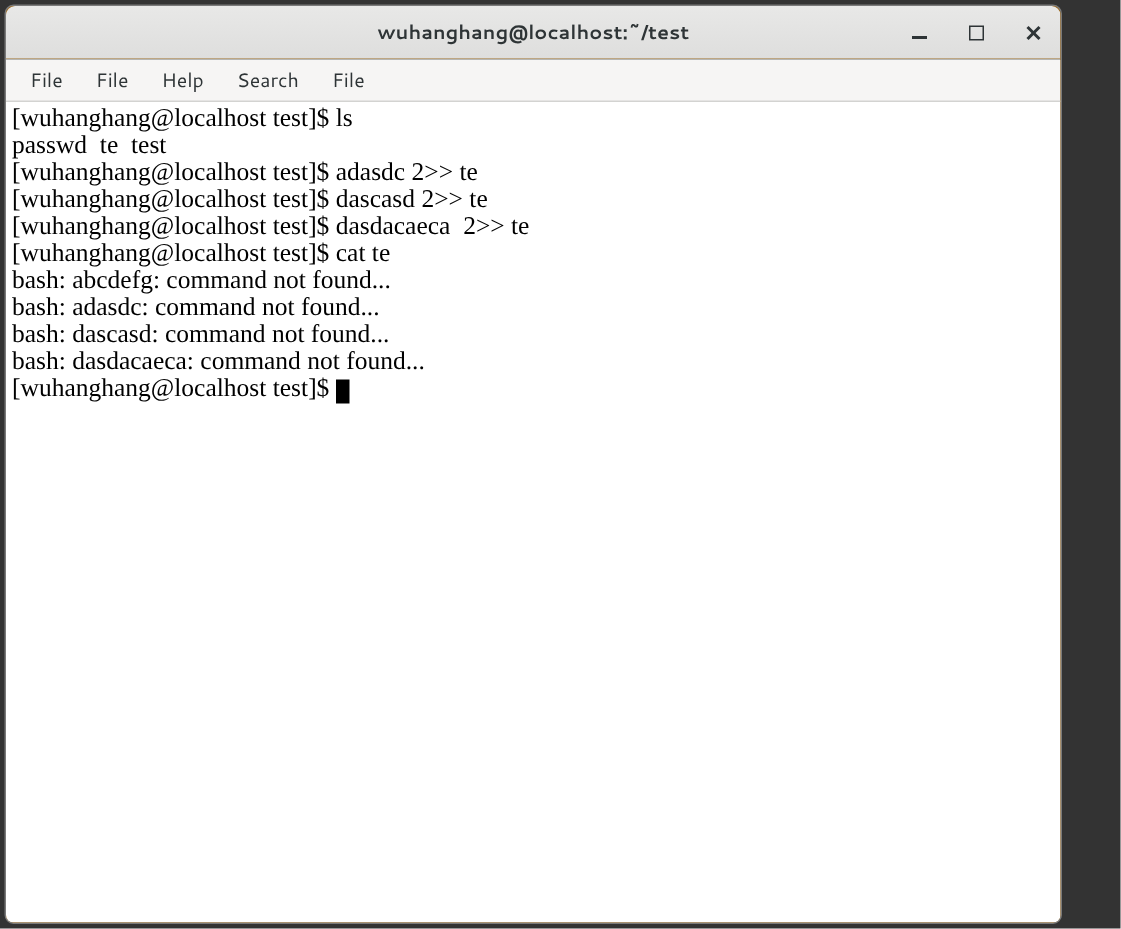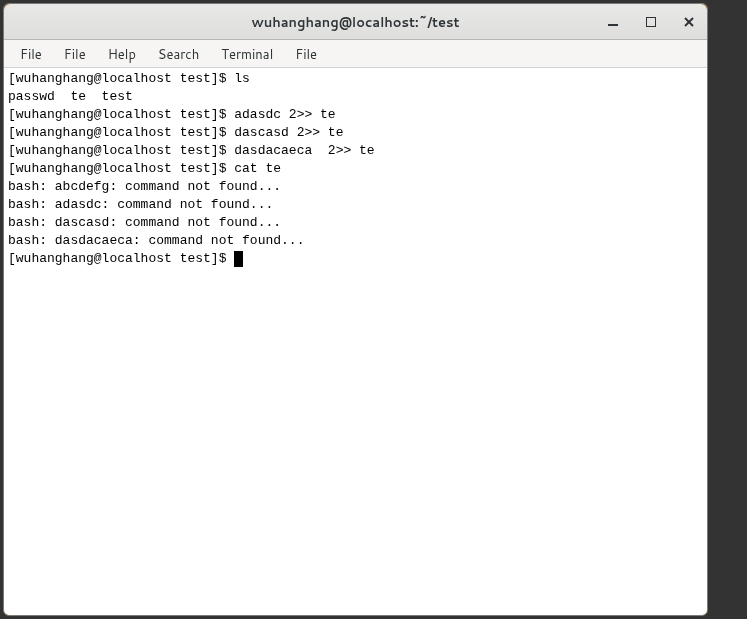--- a/index.html
+++ b/index.html
@@ -69,22 +69,22 @@
       padding: 4px 10px;
       font-size: 13px;
       color: #2e3436;
       cursor: pointer;
       border-radius: 3px;
     }
     .terminal-area {
       flex: 1;
       background: #ffffff;
       padding: 2px 4px;
-      font-family: Liberation Mono, monospace;
-      font-size: 13px;
+      font-family: Liberation Serif, serif;
+      font-size: 17px;
       line-height: 18px;
       color: #000;
       overflow: hidden;
       white-space: pre;
     }
     .term-line { white-space: pre; }
     .cursor-block {
       display: inline-block;
       width: 9px;
       height: 16px;
@@ -117,18 +117,17 @@
           </svg>
       </div>
     </div>
   </div>
 
   <div class="menubar">
     <div class="menu-item">File</div>
     <div class="menu-item">File</div>
     <div class="menu-item">Help</div>
     <div class="menu-item">Search</div>
-    <div class="menu-item">Terminal</div>
     <div class="menu-item">File</div>
   </div>
 
   <div class="terminal-area"><div class="term-line">[wuhanghang@localhost test]$ ls</div><div class="term-line">passwd  te  test</div><div class="term-line">[wuhanghang@localhost test]$ adasdc 2&gt;&gt; te</div><div class="term-line">[wuhanghang@localhost test]$ dascasd 2&gt;&gt; te</div><div class="term-line">[wuhanghang@localhost test]$ dasdacaeca  2&gt;&gt; te</div><div class="term-line">[wuhanghang@localhost test]$ cat te</div><div class="term-line">bash: abcdefg: command not found...</div><div class="term-line">bash: adasdc: command not found...</div><div class="term-line">bash: dascasd: command not found...</div><div class="term-line">bash: dasdacaeca: command not found...</div><div class="term-line"><span>[wuhanghang@localhost test]$ </span><span class="cursor-block"></span></div></div>
 </div>
 
 </body></html>

